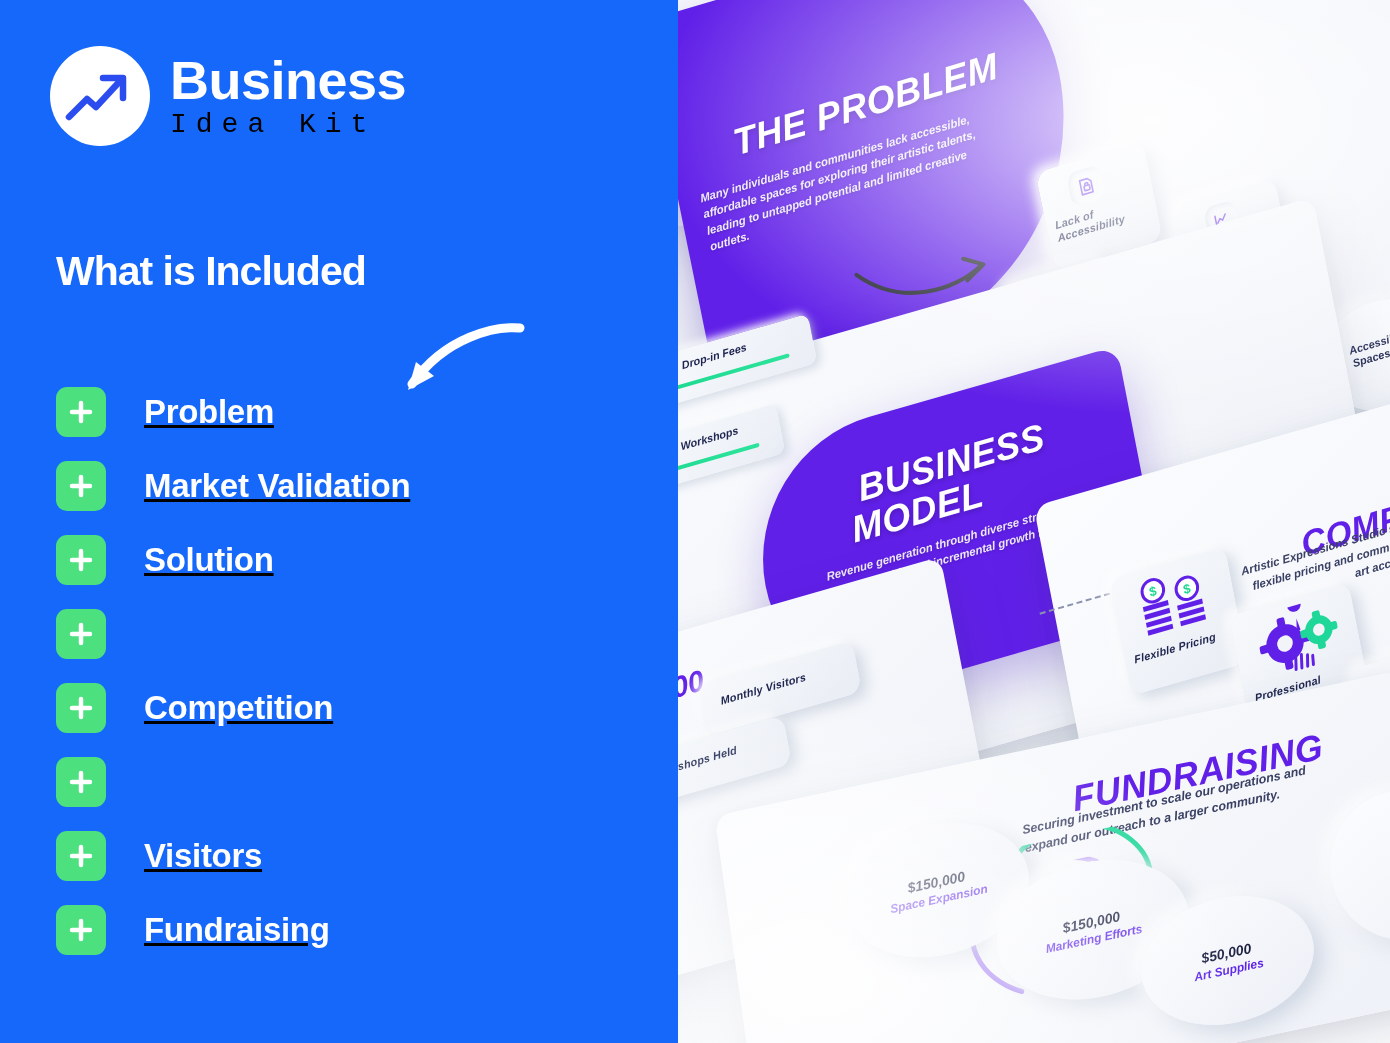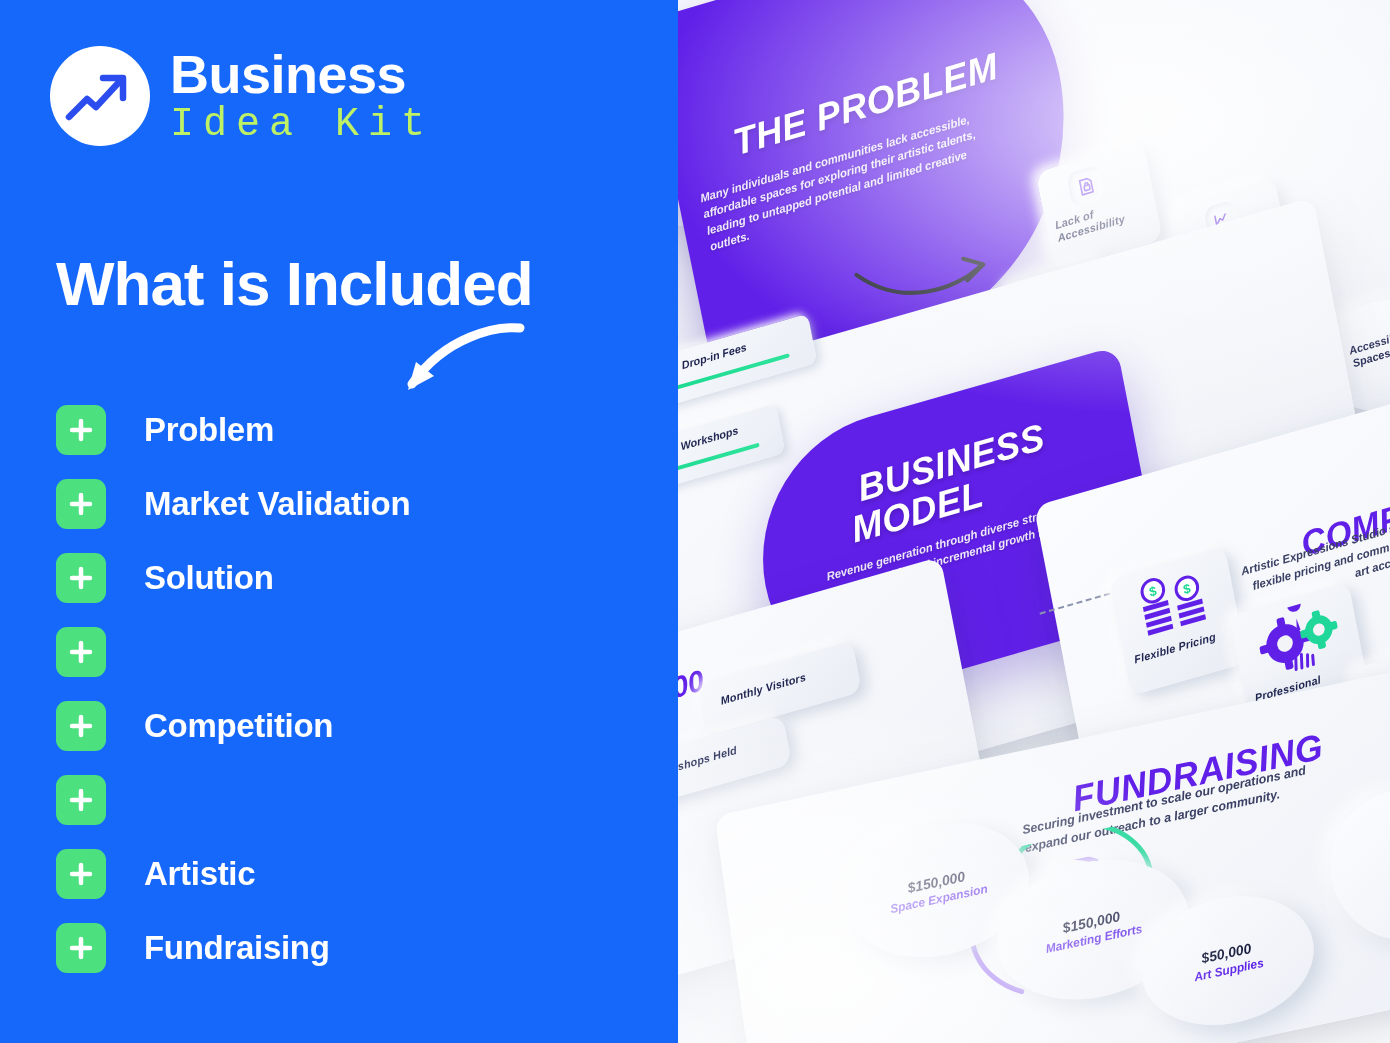--- a/index.html
+++ b/index.html
@@ -125,30 +125,30 @@
   }
   .logo-row{ position:absolute; left:50px; top:46px; display:flex; align-items:center; gap:20px; }
   .logo-mark{
     width:100px; height:100px; border-radius:50%; background:#fff;
     display:flex; align-items:center; justify-content:center; flex:0 0 auto;
   }
   .logo-text{ display:flex; flex-direction:column; line-height:1; }
   .logo-l1{ font-size:54px; font-weight:800; color:#fff; letter-spacing:-0.5px; }
   .logo-l2{
     font-family:"Liberation Mono", monospace;
-    font-size:40px; font-weight:400; color:#bef264; letter-spacing:9px; margin-top:4px;
+    font-size:28px; font-weight:400; color:#000000; letter-spacing:9px; margin-top:4px;
   }
 
   .heading{
     position:absolute; left:56px; top:248px;
-    font-size:62px; font-weight:800; color:#fff; letter-spacing:-1px;
+    font-size:41px; font-weight:800; color:#fff; letter-spacing:-1px;
   }
   .arrow-curve{ position:absolute; left:392px; top:318px; }
 
-  .items{ position:absolute; left:56px; top:404px; width:560px; }
+  .items{ position:absolute; left:56px; top:386px; width:560px;text-decoration:underline; }
   .item{ display:flex; align-items:center; height:52px; margin-bottom:22px; }
   .plus{
     width:50px; height:50px; flex:0 0 auto; border-radius:11px;
     background:#4ce07f;
     display:flex; align-items:center; justify-content:center;
   }
   .plus svg{ display:block; }
   .item-label{
     margin-left:38px; font-size:33px; font-weight:800; color:#fff; letter-spacing:-0.3px;
   }
@@ -409,21 +409,21 @@
           </svg>
       </span>
     </div>
 
     <div class="item">
       <span class="plus">
         <svg width="26" height="26" viewBox="0 0 26 26">
             <path d="M13 4 V22 M4 13 H22" stroke="#fff" stroke-width="4.5" stroke-linecap="round"></path>
           </svg>
       </span>
-      <span class="item-label">Artistic</span>
+      <span class="item-label">Visitors</span>
     </div>
 
     <div class="item">
       <span class="plus">
         <svg width="26" height="26" viewBox="0 0 26 26">
             <path d="M13 4 V22 M4 13 H22" stroke="#fff" stroke-width="4.5" stroke-linecap="round"></path>
           </svg>
       </span>
       <span class="item-label">Fundraising</span>
     </div>

